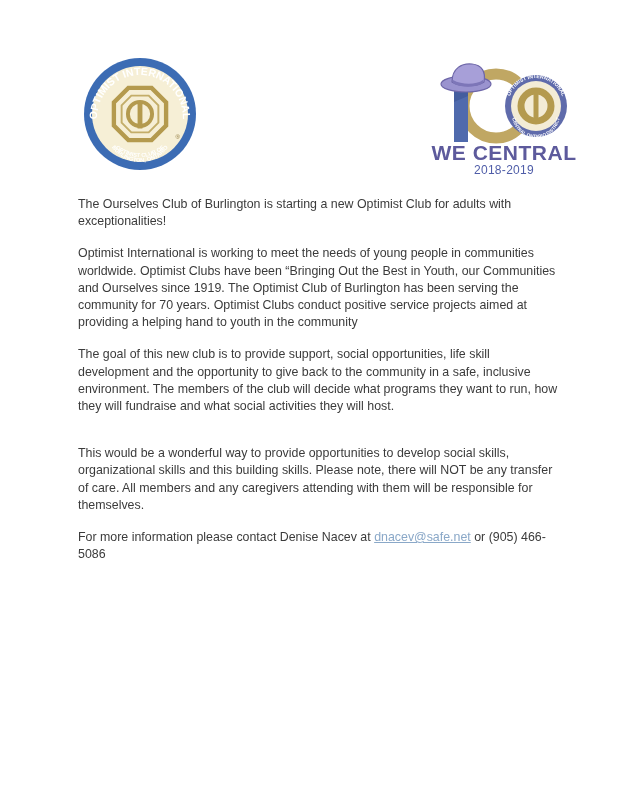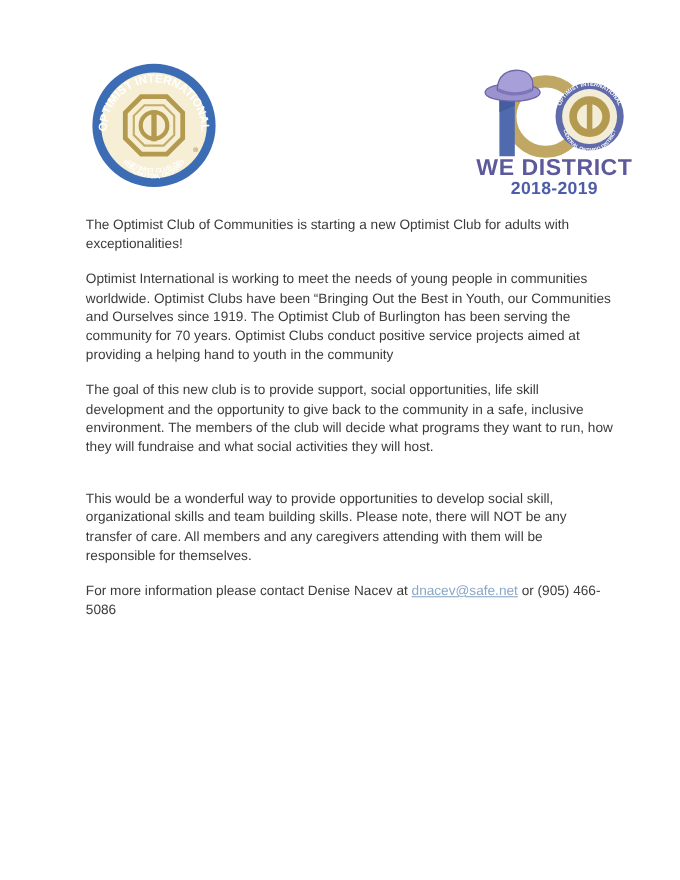--- a/index.html
+++ b/index.html
@@ -98,22 +98,22 @@
     letter-spacing: 0.5px;
     color: #5d5a9c;
     line-height: 1;
   }
   .cent-years {
     position: absolute;
     left: 0;
     top: 108px;
     width: 160px;
     text-align: center;
-    font-size: 16px;
-    font-weight: bold;
+    font-size: 12px;
+    font-weight: normal;
     letter-spacing: 0.3px;
     color: #4f5da8;
     line-height: 1;
   }
 
   
   .doc-body {
     position: absolute;
     left: 78px;
     top: 196px;
@@ -196,35 +196,35 @@
         <textPath href="#centArcTop" startOffset="50%" text-anchor="middle">OPTIMIST INTERNATIONAL</textPath>
       </text>
       <text font-size="4.6" font-weight="bold" fill="#ffffff" font-family="Liberation Sans, sans-serif">
         <textPath href="#centArcBot" startOffset="50%" text-anchor="middle">CENTRAL ONTARIO DISTRICT</textPath>
       </text>
       <defs>
         <path id="centArcTop" d="M 84,50 A 28,28 0 0 1 140,50"></path>
         <path id="centArcBot" d="M 88,58 A 24,24 0 0 0 136,58"></path>
       </defs>
     </svg>
-    <div class="cent-believe">WE DISTRICT</div>
+    <div class="cent-believe">WE CENTRAL</div>
     <div class="cent-years">2018-2019</div>
   </div>
 </div>
 
 <div class="doc-body">
 
-  <p>The Optimist Club of Communities is starting a new Optimist Club for adults with exceptionalities!</p>
+  <p>The Ourselves Club of Burlington is starting a new Optimist Club for adults with exceptionalities!</p>
 
   <div class="para-gap"></div>
   <p>Optimist International is working to meet the needs of young people in communities worldwide.  Optimist Clubs have been “Bringing Out the Best in Youth, our Communities and Ourselves since 1919.  The Optimist Club of Burlington has been serving the community for 70 years.  Optimist Clubs conduct positive service projects aimed at providing a helping hand to youth in the community</p>
 
   <div class="para-gap"></div>
   <p>The goal of this new club is to provide support, social opportunities, life skill development and the opportunity to give back to the community in a safe, inclusive environment.  The members of the club will decide what programs they want to run, how they will fundraise and what social activities they will host.</p>
 
   <div class="para-gap"></div>
 
   <div class="para-gap"></div>
-  <p>This would be a wonderful way to provide opportunities to develop social skill, organizational skills and team building skills. Please note, there will NOT be any transfer of care. All members and any caregivers attending with them will be responsible for themselves.</p>
+  <p>This would be a wonderful way to provide opportunities to develop social skills, organizational skills and this building skills. Please note, there will NOT be any transfer of care. All members and any caregivers attending with them will be responsible for themselves.</p>
 
   <div class="para-gap"></div>
   <p><span>For more information please contact Denise Nacev at </span><a class="email-link" href="#">dnacev@safe.net</a><span> or (905) 466-5086</span></p>
 </div>
 
 </body></html>

